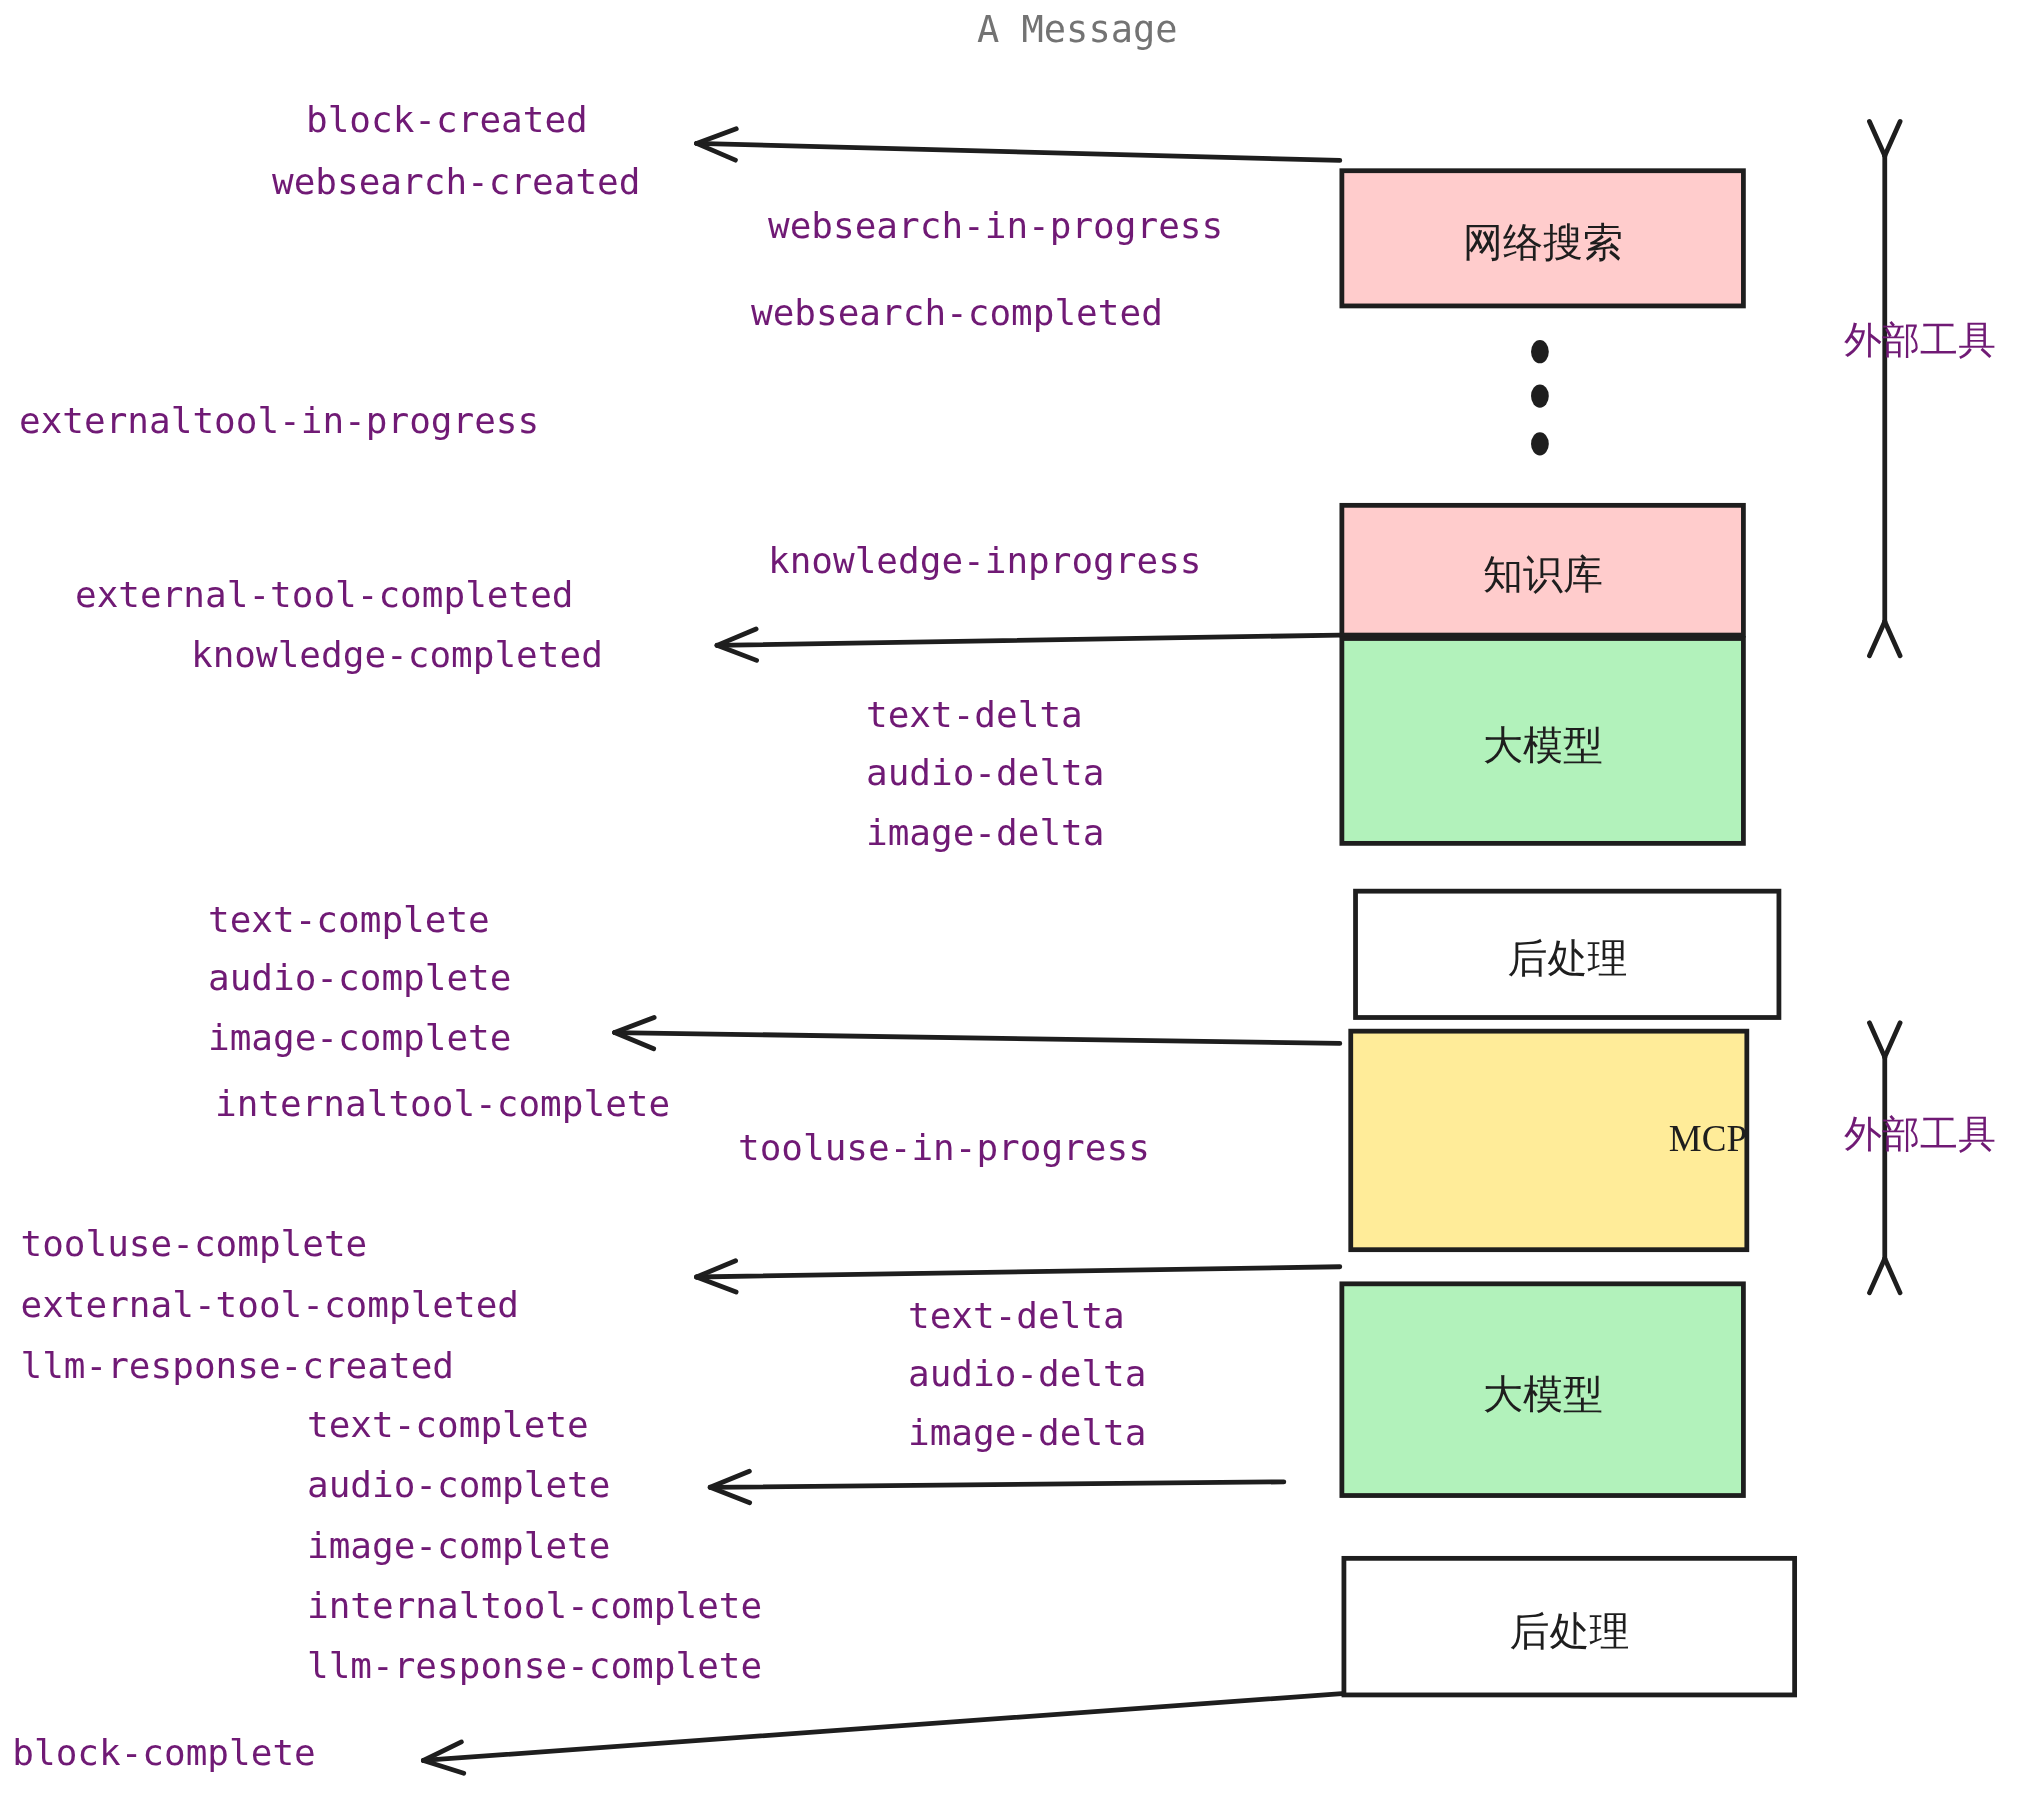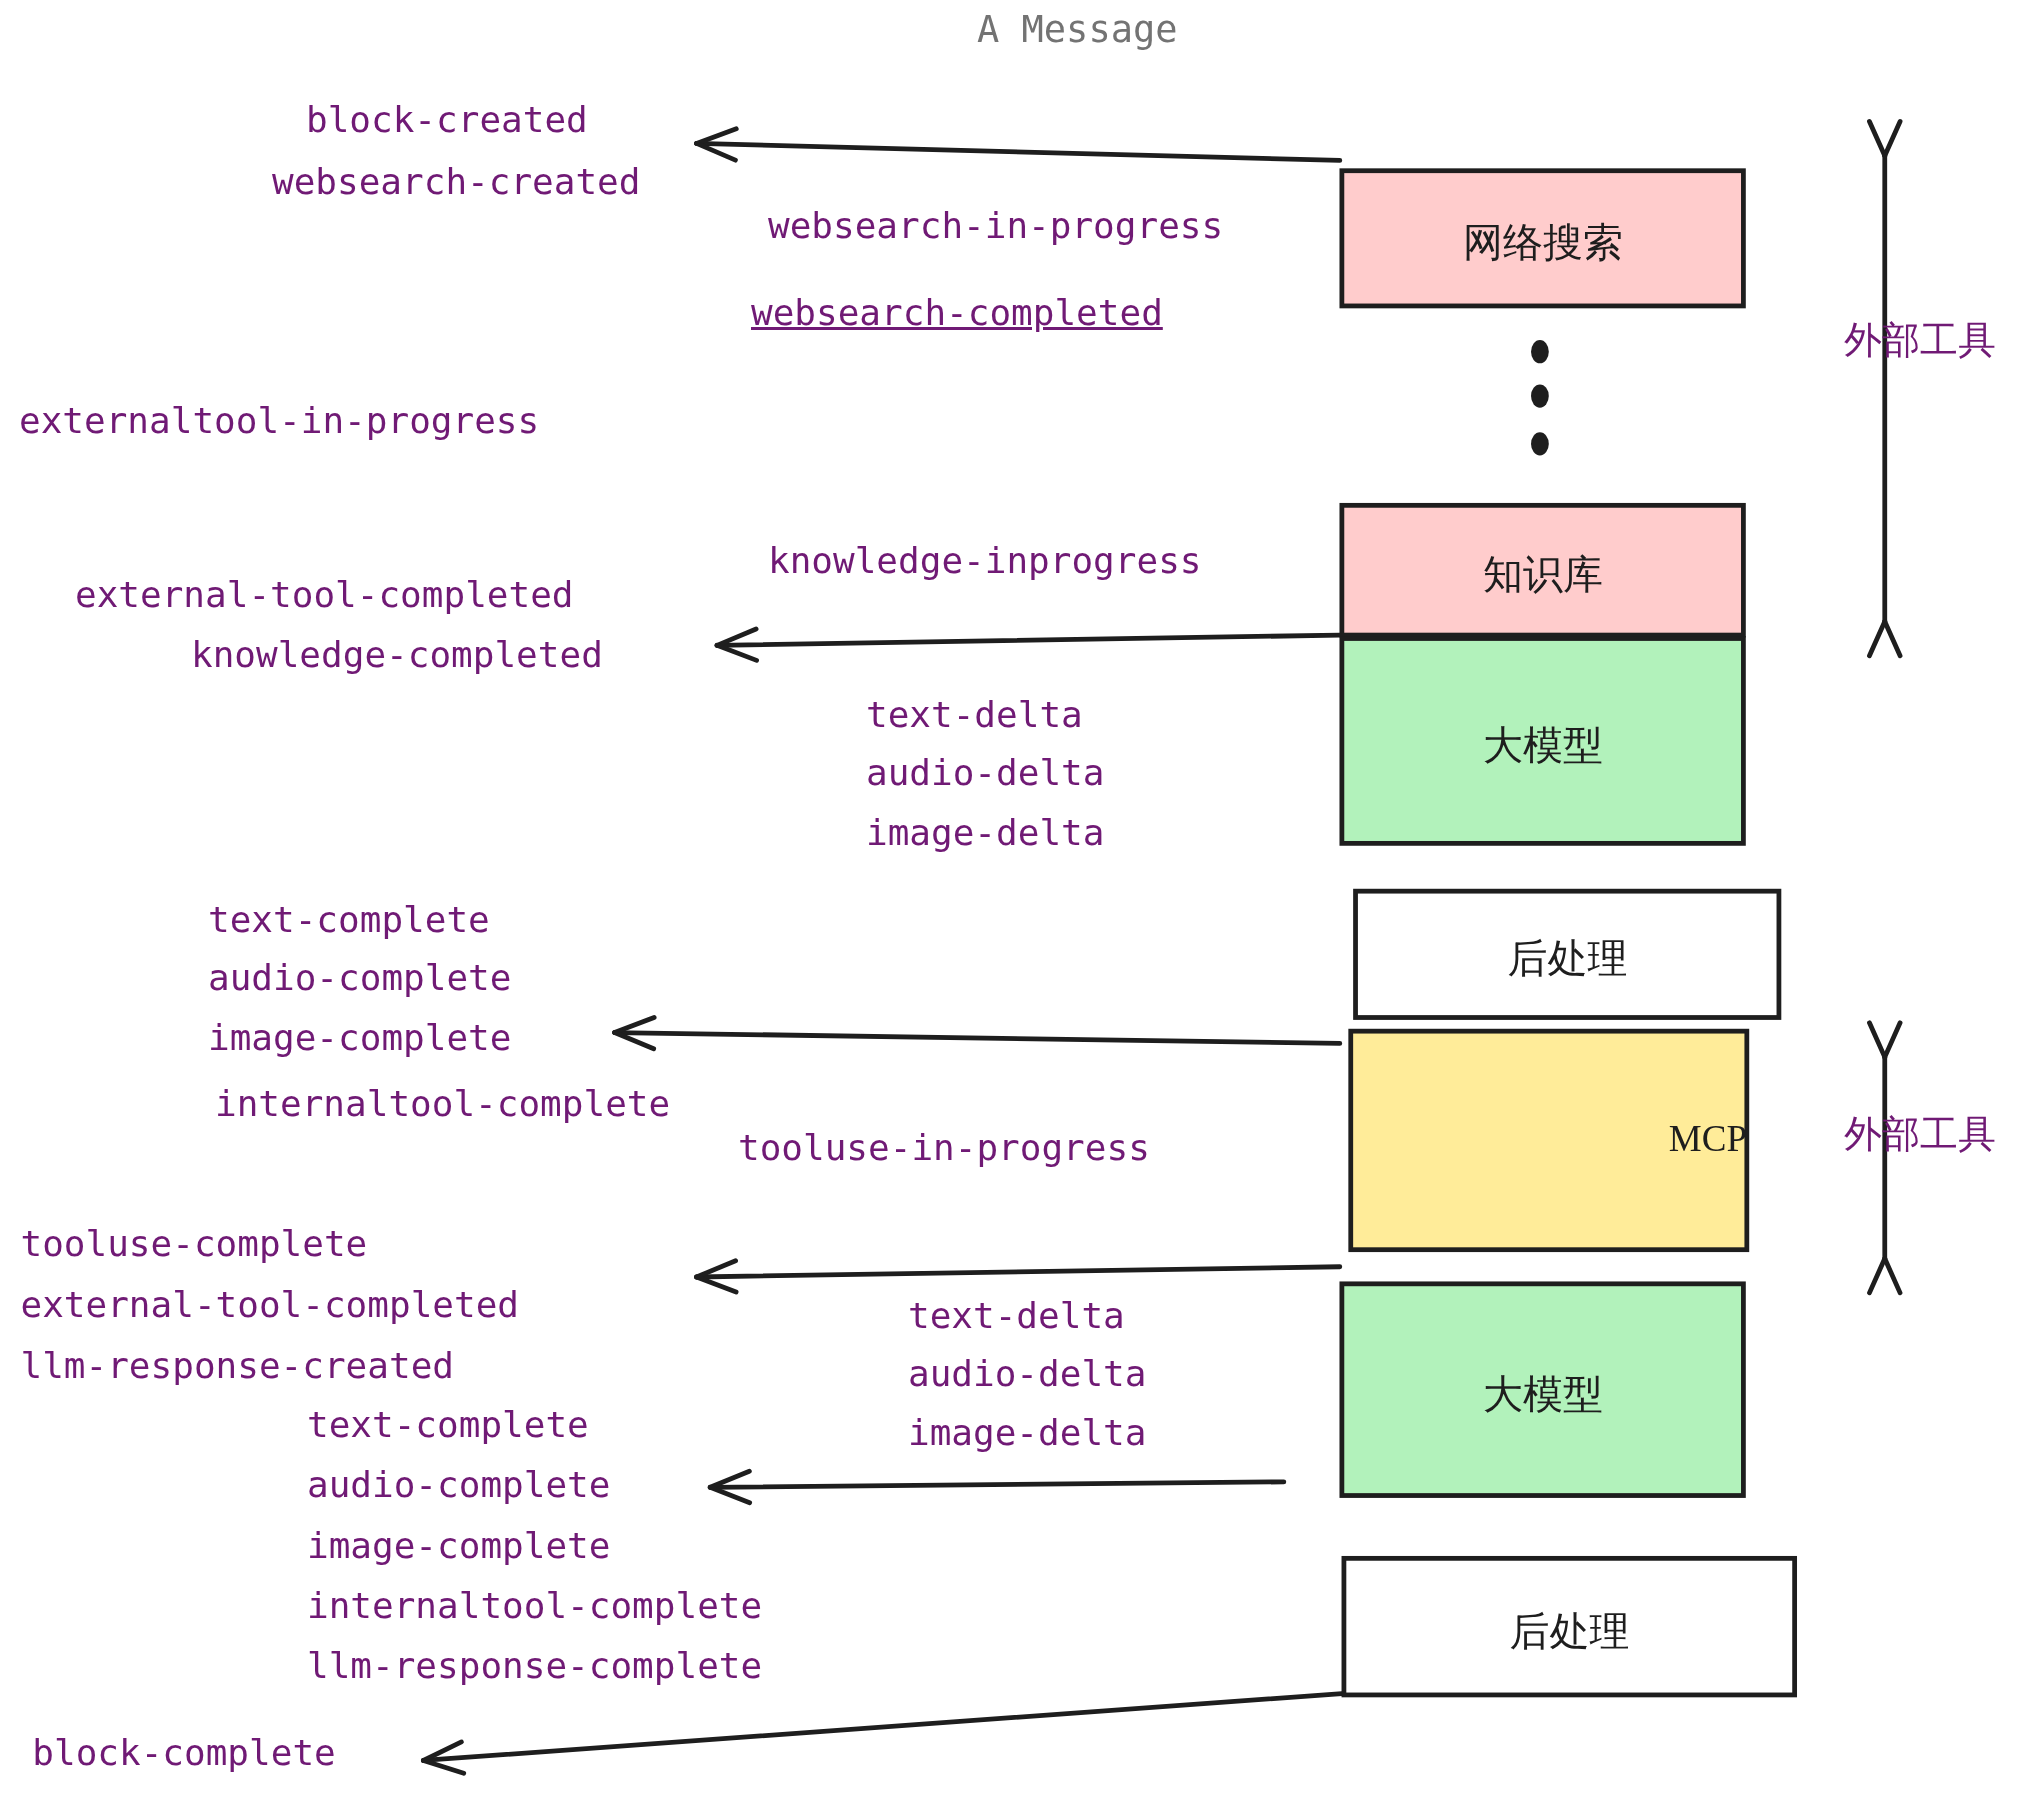--- a/index.html
+++ b/index.html
@@ -99,21 +99,21 @@
       <div class="boxlabel" style="left: 1356px; width: 423px; top: 931px;">后处理</div>
       <div class="boxlabel mono" style="left: 1351px; width: 396px; top: 1117px;">MCP</div>
       <div class="boxlabel" style="left: 1342px; width: 402px; top: 1367px;">大模型</div>
       <div class="boxlabel" style="left: 1344px; width: 451px; top: 1604px;">后处理</div>
     </div>
 
   <div id="event-labels">
       <div class="lbl" style="left: 306px; top: 102px;">block-created</div>
       <div class="lbl" style="left: 272px; top: 164px; text-align: right;">websearch-created</div>
       <div class="lbl" style="left: 748px; top: 208px; margin-left: 20px;">websearch-in-progress</div>
-      <div class="lbl" style="left: 751px; top: 295px; text-decoration: underline;">websearch-completed</div>
+      <div class="lbl" style="left: 751px; top: 295px;">websearch-completed</div>
       <div class="lbl" style="left: 19px; top: 403px;">externaltool-in-progress</div>
       <div class="lbl" style="left: 768px; top: 543px;">knowledge-inprogress</div>
       <div class="lbl" style="left: 75px; top: 577px;">external-tool-completed</div>
       <div class="lbl" style="left: 191px; top: 637px;">knowledge-completed</div>
       <div class="lbl" style="left: 866px; top: 697px;">text-delta</div>
       <div class="lbl" style="left: 866px; top: 755px;">audio-delta</div>
       <div class="lbl" style="left: 866px; top: 815px;">image-delta</div>
       <div class="lbl" style="left: 208px; top: 902px;">text-complete</div>
       <div class="lbl" style="left: 208px; top: 960px;">audio-complete</div>
       <div class="lbl" style="left: 208px; top: 1020px;">image-complete</div>
@@ -123,21 +123,21 @@
       <div class="lbl" style="left: 20.5px; top: 1287px;">external-tool-completed</div>
       <div class="lbl" style="left: 20.5px; top: 1348px;">llm-response-created</div>
       <div class="lbl" style="left: 908px; top: 1298px;">text-delta</div>
       <div class="lbl" style="left: 908px; top: 1356px;">audio-delta</div>
       <div class="lbl" style="left: 908px; top: 1415px;">image-delta</div>
       <div class="lbl" style="left: 307px; top: 1407px;">text-complete</div>
       <div class="lbl" style="left: 307px; top: 1467px;">audio-complete</div>
       <div class="lbl" style="left: 307px; top: 1528px;">image-complete</div>
       <div class="lbl" style="left: 307px; top: 1588px;">internaltool-complete</div>
       <div class="lbl" style="left: 307px; top: 1648px;">llm-response-complete</div>
-      <div class="lbl" style="left: 12.3px; top: 1735px; margin-left: 20px;">block-complete</div>
+      <div class="lbl" style="left: 12.3px; top: 1735px;">block-complete</div>
     </div>
 
   <div id="side-labels">
       <div class="lbl cn" style="left: 1844px; top: 321px;">外部工具</div>
       <div class="lbl cn" style="left: 1844px; top: 1115px;">外部工具</div>
     </div>
 
 </div>
 
 

